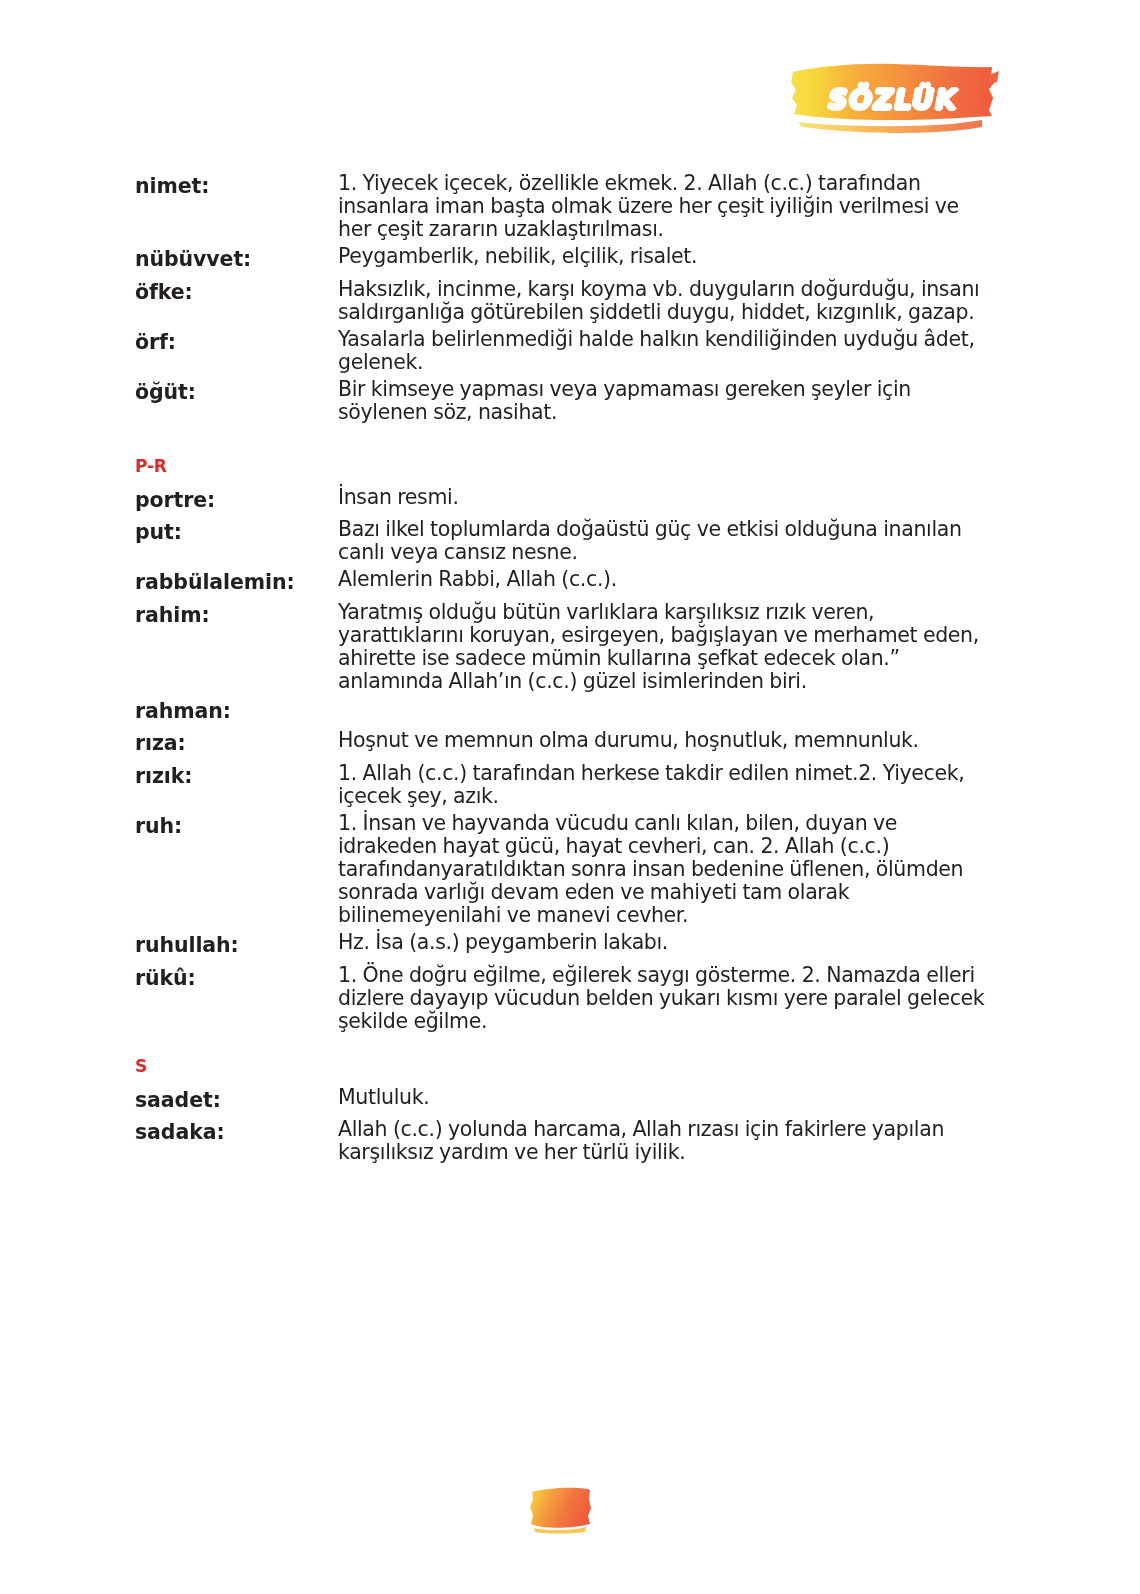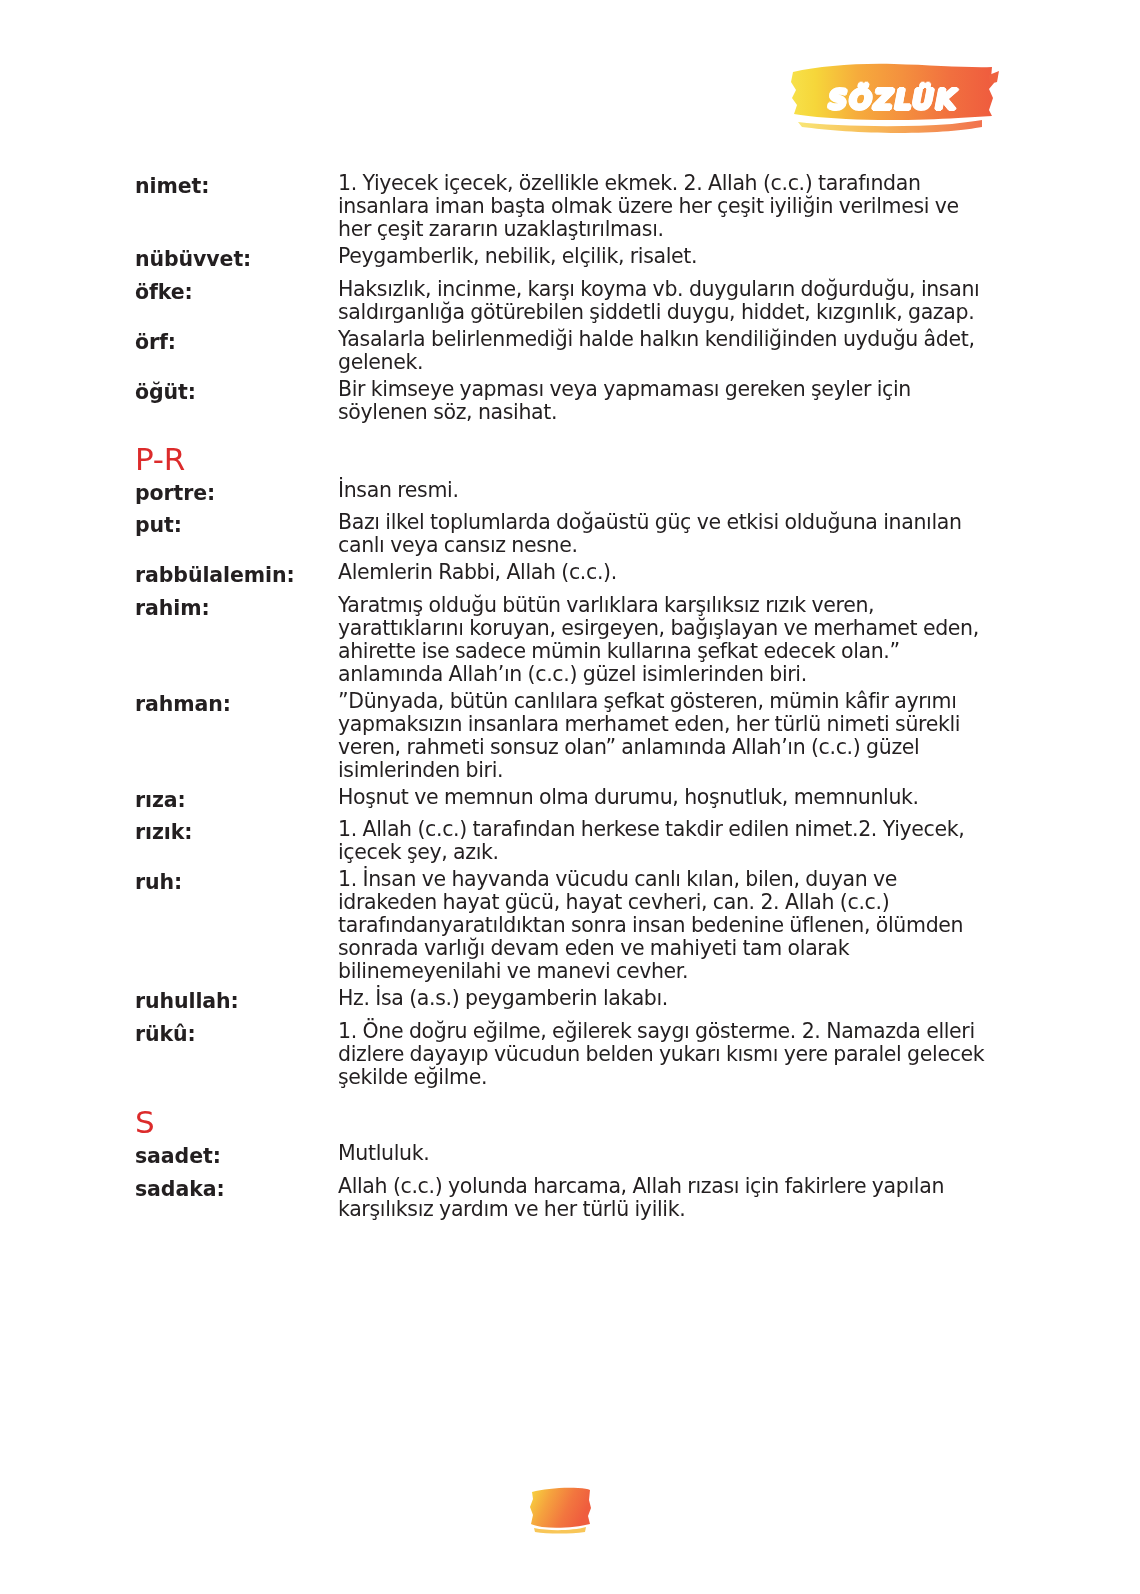--- a/index.html
+++ b/index.html
@@ -84,25 +84,25 @@
     font-size: 20.5px;
     line-height: 23px;
     color: #231f20;
     letter-spacing: -0.35px;
     text-align: left;
     word-spacing: -0.5px;
   }
 
   .section-head {
     font-family: "DejaVu Sans", sans-serif;
-    font-weight: 400;
-    font-size: 31px;
+    font-weight: 700;
+    font-size: 17px;
     line-height: 30px;
     color: #dc2b2b;
-    margin: 20px 0 5px 0;
+    margin: 27px 0 5px 0;
     letter-spacing: -0.2px;
   }
   .section-head.tight-top { margin-top: 18px; }
 
   
   .page-number-wrap {
     position: absolute;
     left: 528px;
     top: 1482px;
     width: 66px;
@@ -206,21 +206,20 @@
     <div class="entry">
       <div class="term">rabbülalemin:</div>
       <div class="definition">Alemlerin Rabbi, Allah (c.c.).</div>
     </div>
     <div class="entry">
       <div class="term">rahim:</div>
       <div class="definition">Yaratmış olduğu bütün varlıklara karşılıksız rızık veren, yarattıklarını koruyan, esirgeyen, bağışlayan ve merhamet eden, ahirette ise sadece mümin kullarına şefkat edecek olan.” anlamında Allah’ın (c.c.) güzel isimlerinden biri.</div>
     </div>
     <div class="entry">
       <div class="term">rahman:</div>
-      <div class="definition">”Dünyada, bütün canlılara şefkat gösteren, mümin kâfir ayrımı yapmaksızın insanlara merhamet eden, her türlü nimeti sürekli veren, rahmeti sonsuz olan” anlamında Allah’ın (c.c.) güzel isimlerinden biri.</div>
     </div>
     <div class="entry">
       <div class="term">rıza:</div>
       <div class="definition">Hoşnut ve memnun olma durumu, hoşnutluk, memnunluk.</div>
     </div>
     <div class="entry">
       <div class="term">rızık:</div>
       <div class="definition">1. Allah (c.c.) tarafından herkese takdir edilen nimet.2. Yiyecek, içecek şey, azık.</div>
     </div>
     <div class="entry">

